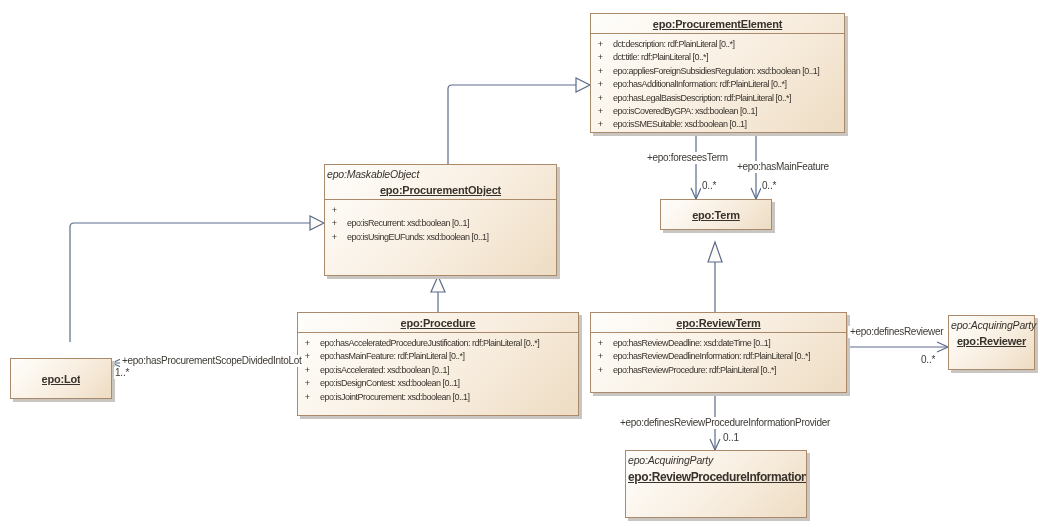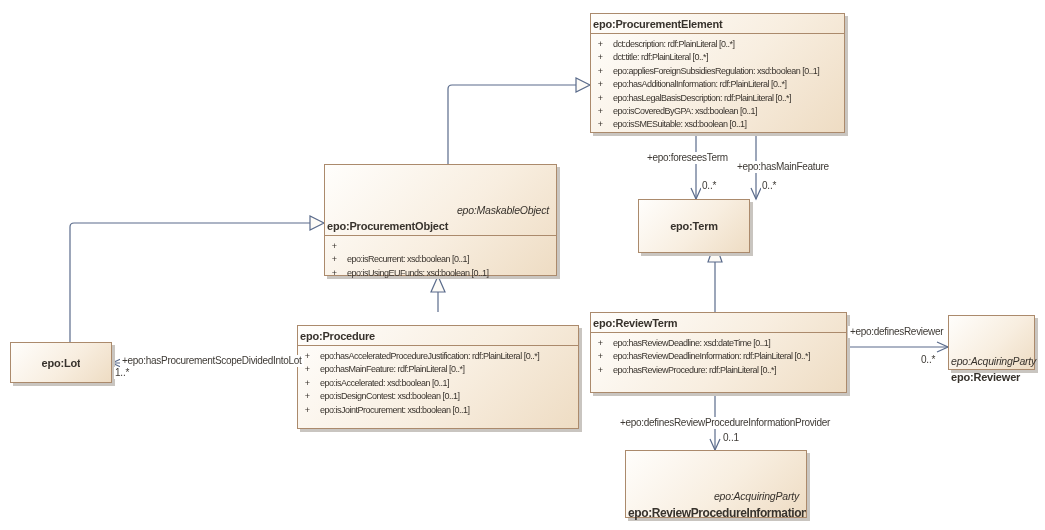--- a/index.html
+++ b/index.html
@@ -9,27 +9,27 @@
   }
   svg.connectors{position:absolute;left:0;top:0;z-index:1;}
   .uml-class{
     position:absolute;z-index:2;box-sizing:border-box;
     border:1px solid #ab8a6c;
     background:linear-gradient(135deg,#fffefc 0%,#f8eee0 55%,#eedcc3 100%);
     box-shadow:3px 3px 0 #c9c5c0;
   }
   .title-comp{border-bottom:1px solid #ab8a6c;}
   .class-title{
-    text-align:left;font-weight:bold;font-size:11px;letter-spacing:-0.2px;
-    padding:4px 2px 3px;white-space:nowrap;overflow:hidden;
+    text-align:center;font-weight:bold;font-size:11px;letter-spacing:-0.2px;
+    padding:4px 2px 3px;white-space:nowrap;overflow:hidden;text-decoration:underline;
   }
   .class-title.tight{font-size:12px;letter-spacing:-0.4px;}
   .stereo{
-    text-align:right;font-style:italic;font-size:10.5px;letter-spacing:-0.2px;
-    padding:3px 7px 0 2px;white-space:nowrap;margin-top:36px;
+    font-style:italic;font-size:10.5px;letter-spacing:-0.2px;
+    padding:3px 7px 0 2px;white-space:nowrap;
   }
   .center-title{display:flex;align-items:center;justify-content:center;height:100%;}
   .center-title .class-title{padding:0;}
   .attrs{padding-top:4px;}
   .attr{
     display:flex;font-size:9px;letter-spacing:-0.5px;line-height:13.4px;
     white-space:nowrap;overflow:hidden;color:#3a342e;
   }
   .vis{flex:none;width:9px;margin:0 8px 0 5px;text-align:center;letter-spacing:0;}
   .edge-label{
@@ -145,21 +145,21 @@
           <span class="vis">+</span>
           <span>epo:isRecurrent: xsd:boolean [0..1]</span>
         </div>
       <div class="attr">
           <span class="vis">+</span>
           <span>epo:isUsingEUFunds: xsd:boolean [0..1]</span>
         </div>
     </div>
   </div>
 
-  <div class="uml-class" style="left:297px;top:312px;width:282px;height:104px;margin-top:13px;">
+  <div class="uml-class" style="left:297px;top:312px;width:282px;height:104px;">
     <div class="title-comp">
       <div class="class-title">epo:Procedure</div>
     </div>
     <div class="attrs">
       <div class="attr">
           <span class="vis">+</span>
           <span>epo:hasAcceleratedProcedureJustification: rdf:PlainLiteral [0..*]</span>
         </div>
       <div class="attr">
           <span class="vis">+</span>
@@ -173,21 +173,21 @@
           <span class="vis">+</span>
           <span>epo:isDesignContest: xsd:boolean [0..1]</span>
         </div>
       <div class="attr">
           <span class="vis">+</span>
           <span>epo:isJointProcurement: xsd:boolean [0..1]</span>
         </div>
     </div>
   </div>
 
-  <div class="uml-class" style="left:638px;top:199px;width:112px;height:54px;">
+  <div class="uml-class" style="left:660px;top:199px;width:112px;height:31px;">
     <div class="center-title">
       <div class="class-title">epo:Term</div>
     </div>
   </div>
 
   <div class="uml-class" style="left:590px;top:312px;width:257px;height:81px;">
     <div class="title-comp">
       <div class="class-title">epo:ReviewTerm</div>
     </div>
     <div class="attrs">
@@ -199,21 +199,21 @@
           <span class="vis">+</span>
           <span>epo:hasReviewDeadlineInformation: rdf:PlainLiteral [0..*]</span>
         </div>
       <div class="attr">
           <span class="vis">+</span>
           <span>epo:hasReviewProcedure: rdf:PlainLiteral [0..*]</span>
         </div>
     </div>
   </div>
 
-  <div class="uml-class" style="left:10px;top:342px;width:102px;height:41px;">
+  <div class="uml-class" style="left:10px;top:358px;width:102px;height:41px;">
     <div class="center-title">
       <div class="class-title">epo:Lot</div>
     </div>
   </div>
 
   <div class="uml-class" style="left:948px;top:315px;width:87px;height:55px;">
     <div class="stereo">epo:AcquiringParty</div>
     <div class="class-title">epo:Reviewer</div>
   </div>
 

